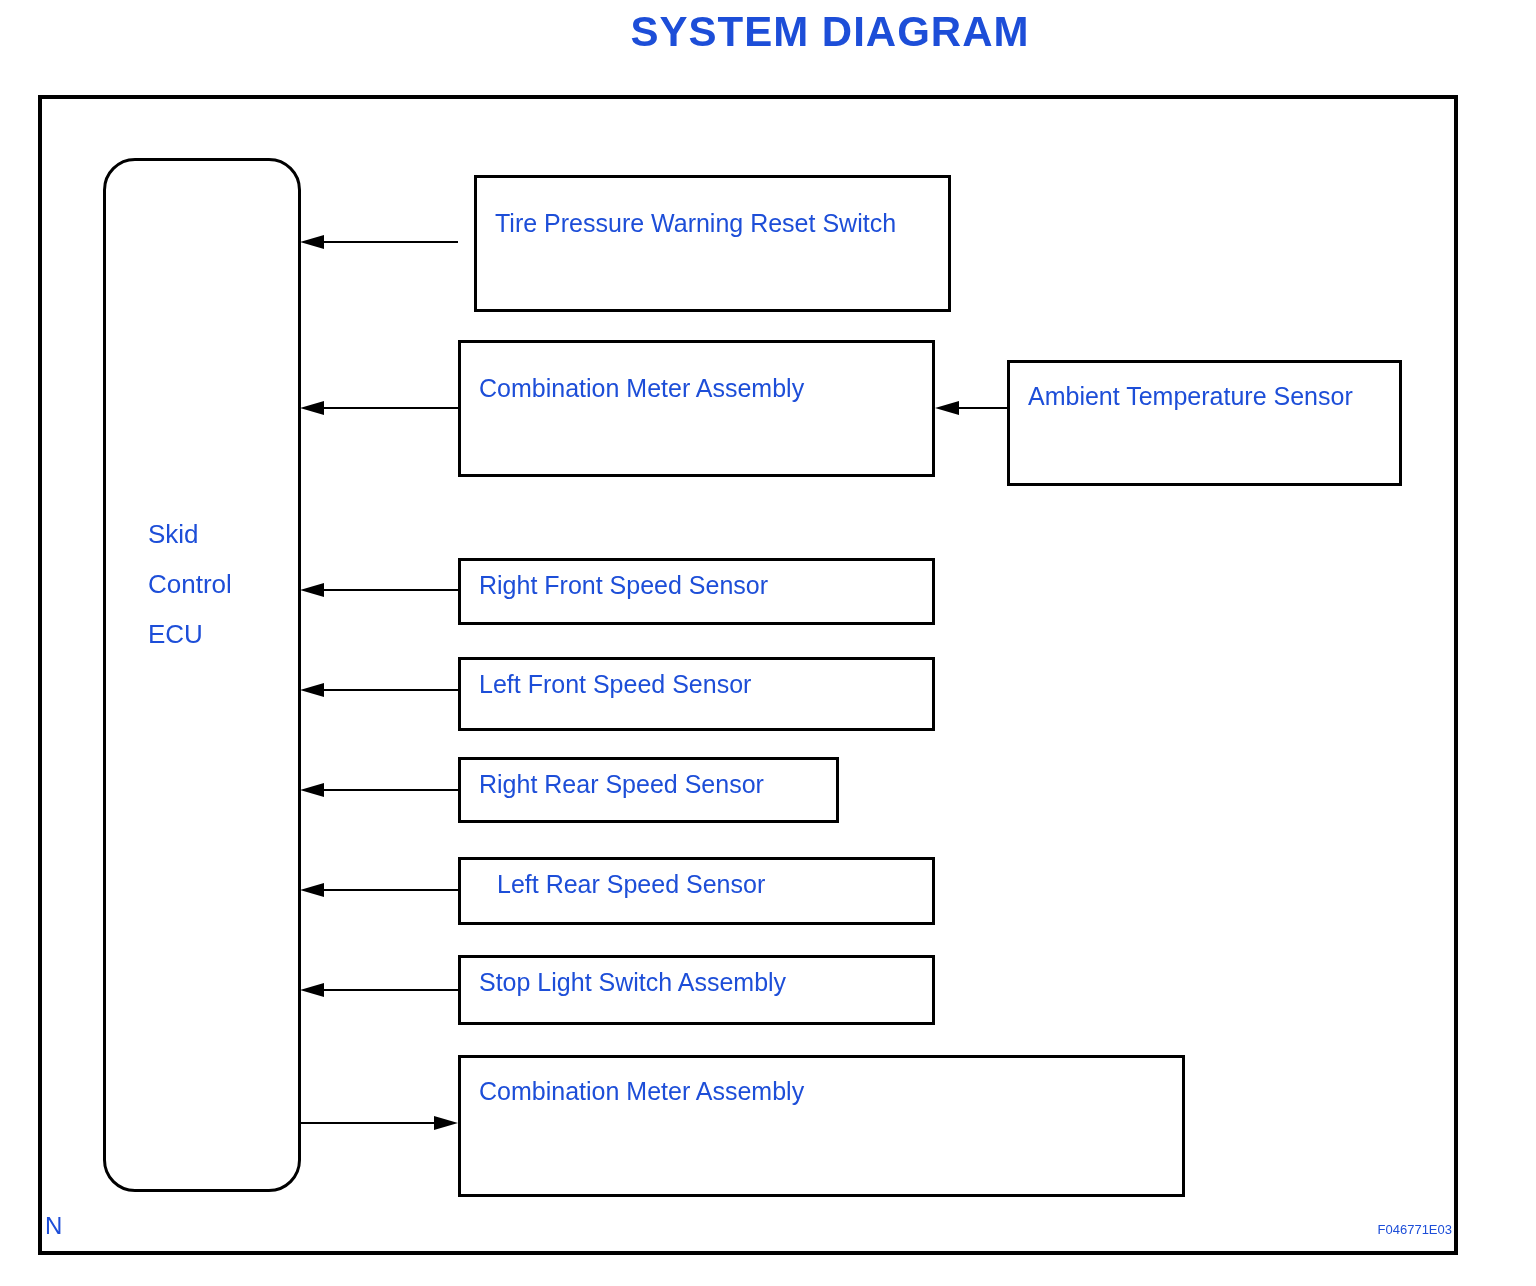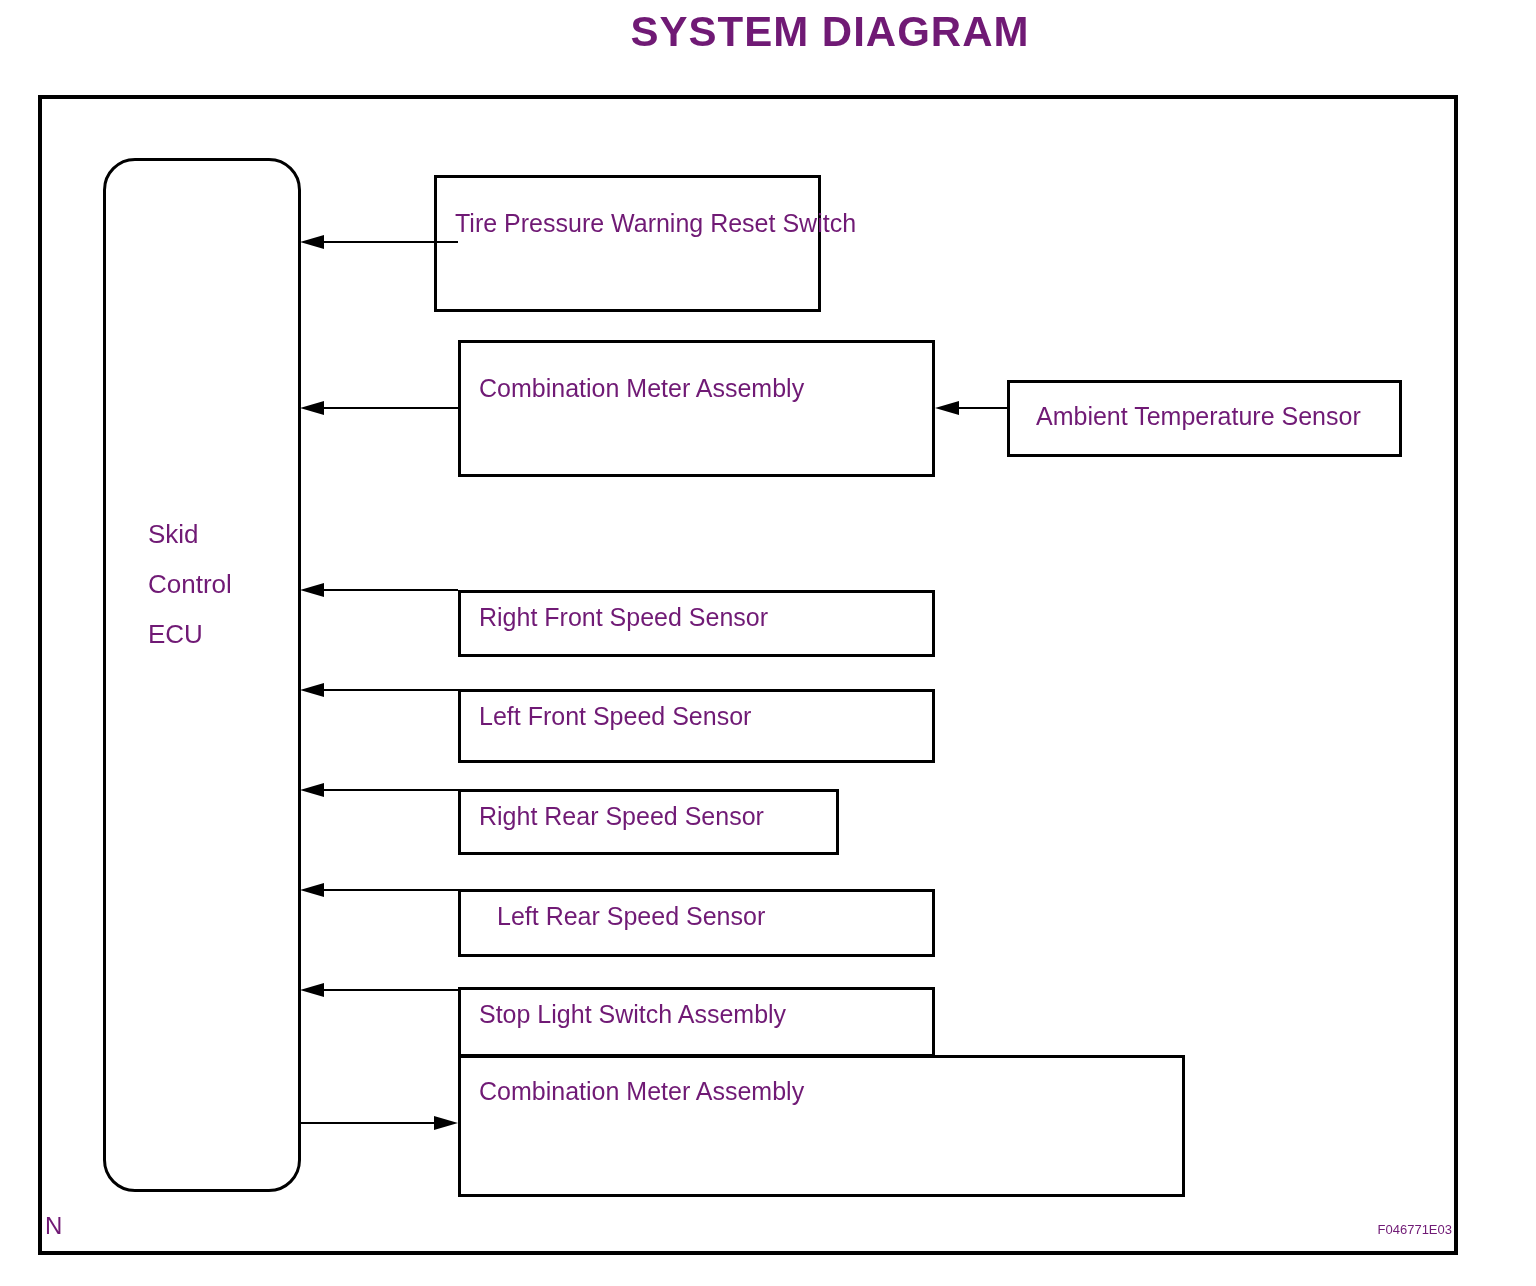--- a/index.html
+++ b/index.html
@@ -6,21 +6,21 @@
     margin: 0;
     padding: 0;
     background: #ffffff;
   }
   .canvas {
     position: relative;
     width: 1536px;
     height: 1286px;
     background: #ffffff;
     font-family: "Liberation Sans", "DejaVu Sans", sans-serif;
-    color: #701a75;
+    color: #1d4ed8;
     overflow: hidden;
   }
   .title {
     position: absolute;
     left: 830px;
     top: 8px;
     transform: translateX(-50%);
     font-size: 42px;
     font-weight: bold;
     letter-spacing: 1px;
@@ -55,21 +55,21 @@
   }
   .node {
     position: absolute;
     box-sizing: border-box;
     border: 3px solid #000000;
     background: #ffffff;
     font-size: 25px;
     padding-left: 18px;
   }
   .node.tall { padding-top: 31px; }
-  .node.small { padding-top: 10px; margin-top: 32px; }
+  .node.small { padding-top: 10px; }
   .node.two-line { padding-top: 10px; line-height: 46px; }
   .node.two-line .line { display: block; white-space: nowrap; }
   .node .label { white-space: nowrap; }
   .arrow {
     position: absolute;
     height: 16px;
     display: flex;
     align-items: center;
   }
   .arrow .shaft {
@@ -111,21 +111,21 @@
   <div class="title">SYSTEM DIAGRAM</div>
 
   <div class="frame"></div>
 
   <div class="ecu">
     <div class="ecu-label">Skid
 Control
 ECU</div>
   </div>
 
-  <div class="node tall" style="left:434px; top:175px; width:387px; height:137px;">
+  <div class="node tall" style="left:474px; top:175px; width:477px; height:137px;">
     <span class="label">Tire Pressure Warning Reset Switch</span>
   </div>
 
   <div class="node tall" style="left:458px; top:340px; width:477px; height:137px;">
     <span class="label">Combination Meter Assembly</span>
   </div>
 
   <div class="node small" style="left:458px; top:558px; width:477px; height:67px;">
     <span class="label">Right Front Speed Sensor</span>
   </div>
@@ -143,21 +143,21 @@
   </div>
 
   <div class="node small" style="left:458px; top:955px; width:477px; height:70px;">
     <span class="label">Stop Light Switch Assembly</span>
   </div>
 
   <div class="node two-line" style="left:458px; top:1055px; width:727px; height:142px;">
     <span class="line">Combination Meter Assembly</span>
   </div>
 
-  <div class="node" style="left:1007px; top:380px; width:395px; height:77px; padding-top:19px; padding-left:26px;">
+  <div class="node" style="left:1007px; top:360px; width:395px; height:126px; padding-top:19px; padding-left:18px;">
     <span class="label">Ambient Temperature Sensor</span>
   </div>
 
   <div class="arrow" style="left:300px; top:234px; width:158px;">
     <span class="head-left"></span>
       <span class="shaft"></span>
   </div>
 
   <div class="arrow" style="left:300px; top:400px; width:158px;">
     <span class="head-left"></span>

